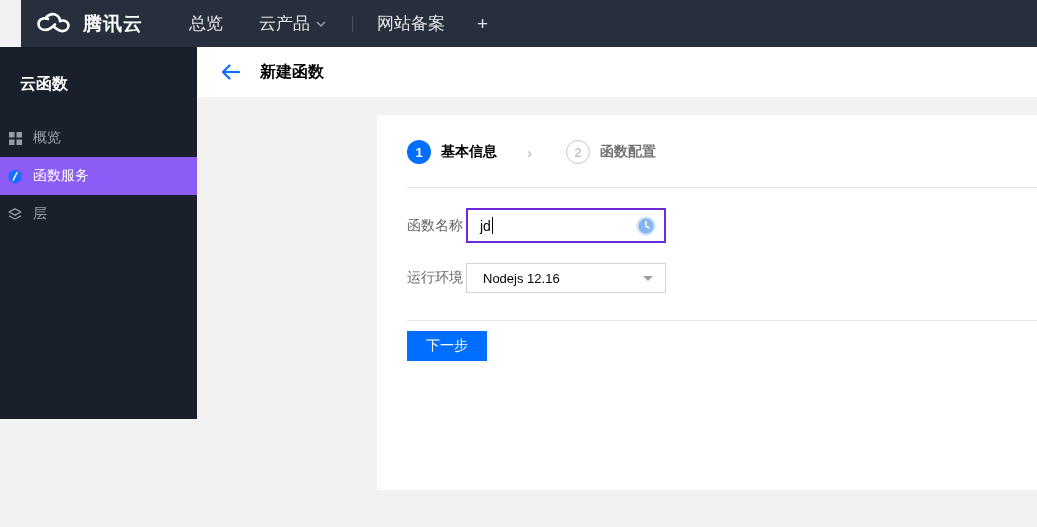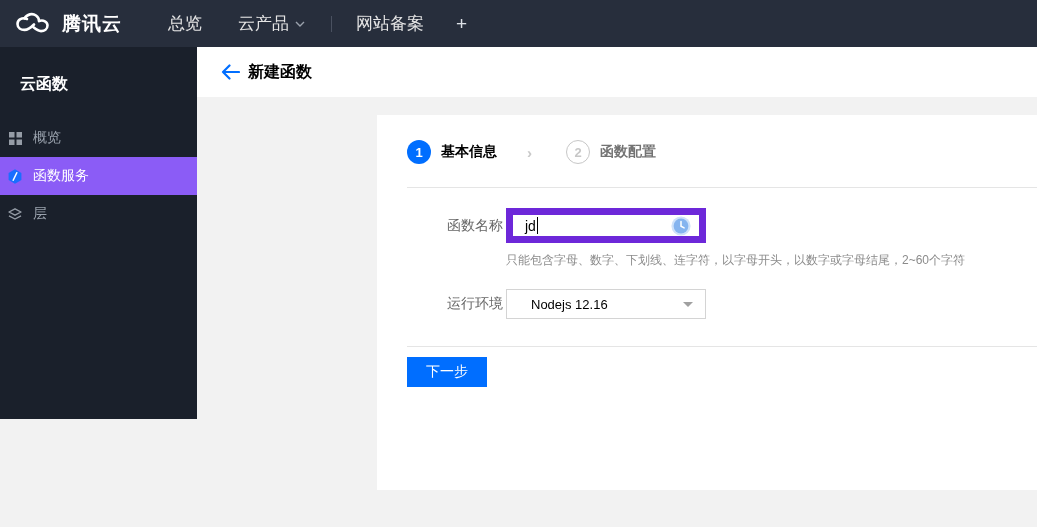--- a/index.html
+++ b/index.html
@@ -1,21 +1,21 @@
 <!DOCTYPE html>
 <html><head>
 <meta charset="utf-8">
 <style>
   * { margin:0; padding:0; box-sizing:border-box; }
   html,body { width:1037px; height:527px; overflow:hidden;
     font-family:"Liberation Sans","DejaVu Sans",sans-serif; background:#f2f2f2; }
 
   
   .topnav { position:relative; height:47px; background:#272e3c; display:flex;
-    align-items:center; padding-left:14px; z-index:5; }
+    align-items:center; padding-left:14px; z-index:5;margin-left:21px; }
   .logo { display:flex; align-items:center; cursor:pointer; }
   .logo-mark { width:40px; height:28px; margin-right:8px; display:flex; align-items:center; }
   .brand { color:#ffffff; font-size:19px; font-weight:bold; letter-spacing:1px; }
   .nav-item { color:#e5e5e5; font-size:17px; cursor:pointer; display:flex; align-items:center; }
   .nav-overview { margin-left:46px; }
   .nav-products { margin-left:36px; }
   .nav-caret { margin-left:6px; display:flex; }
   .nav-divider { width:1px; height:16px; background:#4a5160; margin:0 24px 0 26px; }
   .nav-plus { margin-left:32px; font-size:19px; color:#dde1e7; font-weight:normal; }
 
@@ -28,58 +28,58 @@
   .side-item .side-icon { width:16px; height:16px; margin-right:10px; display:flex;
     align-items:center; justify-content:center; }
   .side-item.active { background:#8b5cf6; color:#ffffff; }
 
   .main { flex:1; background:#f2f2f2; display:flex; flex-direction:column; }
 
   
   .page-header { height:50px; background:#ffffff; display:flex; align-items:center;
     padding-left:24px; flex-shrink:0; }
   .back-btn { display:flex; align-items:center; cursor:pointer; }
-  .page-title { font-size:16px; font-weight:bold; color:#000000; margin-left:8px; }
+  .page-title { font-size:16px; font-weight:bold; color:#000000; margin-left:20px; }
 
   
   .content { flex:1; }
   .card { background:#ffffff; margin:18px 0 0 180px; padding:25px 0 15px 30px; min-height:375px; }
 
   .steps { display:flex; align-items:center; height:24px; }
   .step-circle { width:24px; height:24px; border-radius:50%; display:flex; align-items:center;
     justify-content:center; font-size:13px; font-weight:bold; flex-shrink:0; }
   .step-circle.active { background:#006eff; color:#ffffff; }
   .step-circle.inactive { background:#ffffff; border:1px solid #c7c7c7; color:#c7c7c7; }
   .step-label { font-size:14px; font-weight:bold; margin-left:10px; }
   .step-label.active { color:#000000; }
   .step-label.inactive { color:#737373; }
   .step-arrow { color:#c9c9c9; font-size:15px; margin:0 34px 0 30px; font-weight:bold; }
 
   .hr { border:none; border-top:1px solid #e5e5e5; margin-top:23px; }
 
-  .form { margin-top:20px;margin-left:40px; }
+  .form { margin-top:20px; }
   .form-row { display:flex; }
   .form-row.center { align-items:center; }
   .form-label { width:59px; flex-shrink:0; font-size:14px; color:#666666; }
   .row-runtime { margin-top:20px; }
   .row-method { margin-top:21px; }
   .row-method .form-label { padding-top:9px; }
 
-  .text-input { position:relative; width:200px; height:35px; border:7px solid #6d28d9;
+  .text-input { position:relative; width:200px; height:35px; border:2px solid #6d28d9;
     background:#ffffff; display:flex; align-items:center; padding-left:12px; cursor:text; }
   .input-text { font-size:14px; color:#000000; }
   .caret { display:inline-block; width:1px; height:17px; background:#000;
     margin-left:1px; animation:blink 1s steps(1) infinite; }
   @keyframes blink { 50% { opacity:0; } }
   .clock-wrap { position:absolute; right:8px; top:50%; transform:translateY(-50%);
     display:flex; cursor:pointer; }
   .hint { font-size:12px; color:#8b8b8b; margin-top:9px; }
 
   .select-box { position:relative; width:200px; height:30px; border:1px solid #d4d4d4;
-    background:#ffffff; display:flex; align-items:center; padding-left:24px; cursor:pointer; }
+    background:#ffffff; display:flex; align-items:center; padding-left:16px; cursor:pointer; }
   .select-value { font-size:13px; color:#000000; }
   .select-caret { position:absolute; right:12px; top:50%; margin-top:-2px; width:0; height:0;
     border-left:5px solid transparent; border-right:5px solid transparent;
     border-top:5px solid #a0a0a0; }
 
   .method-cards { display:flex; }
   .method-card { width:238px; height:76px; border:1px solid #dddddd; background:#ffffff;
     padding:13px 16px; cursor:pointer; }
   .method-card.selected { width:240px; border:2px solid #006eff; background:#f2f2f3;
     margin-left:-1px; padding:12px 16px; }
@@ -191,21 +191,20 @@
                 <svg width="20" height="20" viewBox="0 0 20 20">
                   <circle cx="10" cy="10" r="9.6" fill="#cfe2fa"></circle>
                   <circle cx="10" cy="10" r="7.4" fill="#85b4ef"></circle>
                   <path d="M10 5.6v4.6l3.1 1.7" stroke="#ffffff" stroke-width="1.5" fill="none" stroke-linecap="round"></path>
                 </svg>
               </span>
             </div>
           </div>
           <div class="form-row">
             <span class="form-label"></span>
-            <span class="hint">只能包含字母、数字、下划线、连字符，以字母开头，以数字或字母结尾，2~60个字符</span>
           </div>
 
           <div class="form-row center row-runtime">
             <span class="form-label">运行环境</span>
             <div class="select-box">
               <span class="select-value">Nodejs 12.16</span>
               <span class="select-caret"></span>
             </div>
           </div>
 

